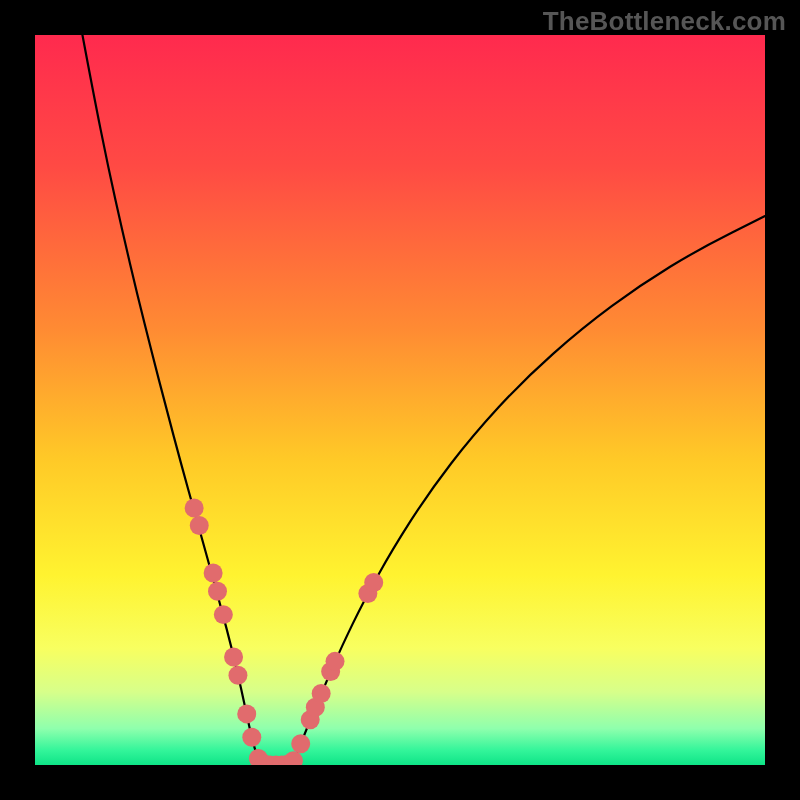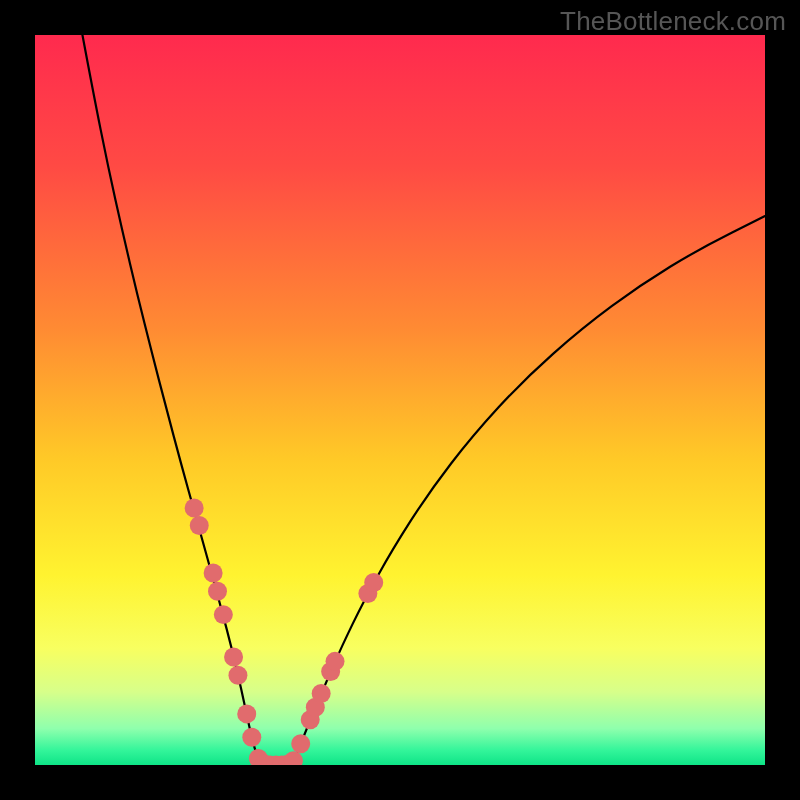--- a/index.html
+++ b/index.html
@@ -25,21 +25,21 @@
     width: 730px;
     height: 730px;
   }
   .watermark {
     position: absolute;
     top: 6px;
     right: 14px;
     font-family: Arial, Helvetica, sans-serif;
     font-size: 26px;
     color: #565656;
-    font-weight: 400;
+    font-weight: 700;
     letter-spacing: 0.2px;
   }
   svg { display: block; }
 </style>
 </head>
 <body>
 
 <div class="frame">
   <div class="plot-area">
     <svg id="chart-svg" width="730" height="730" viewBox="0 0 730 730" preserveAspectRatio="none">

